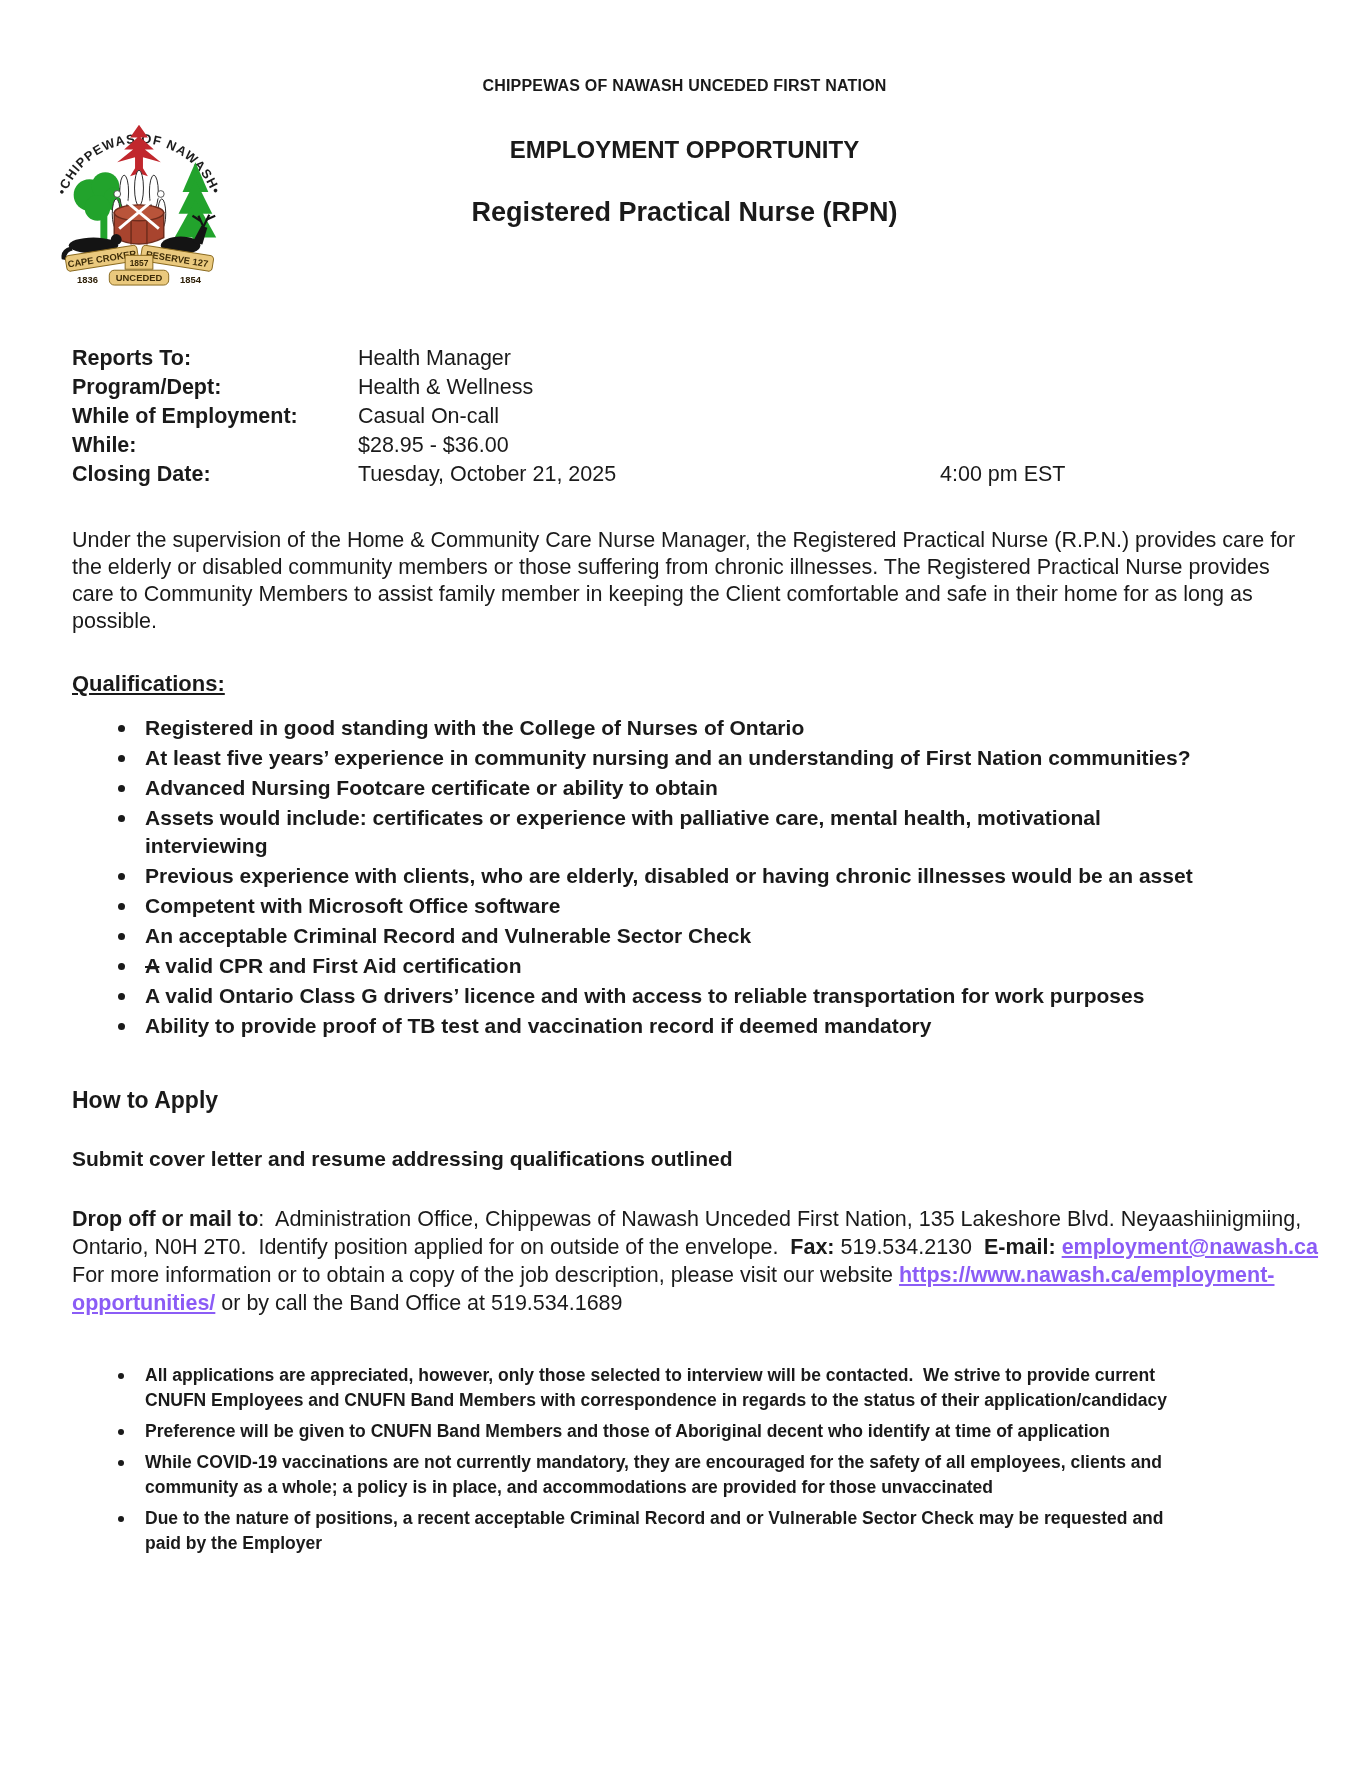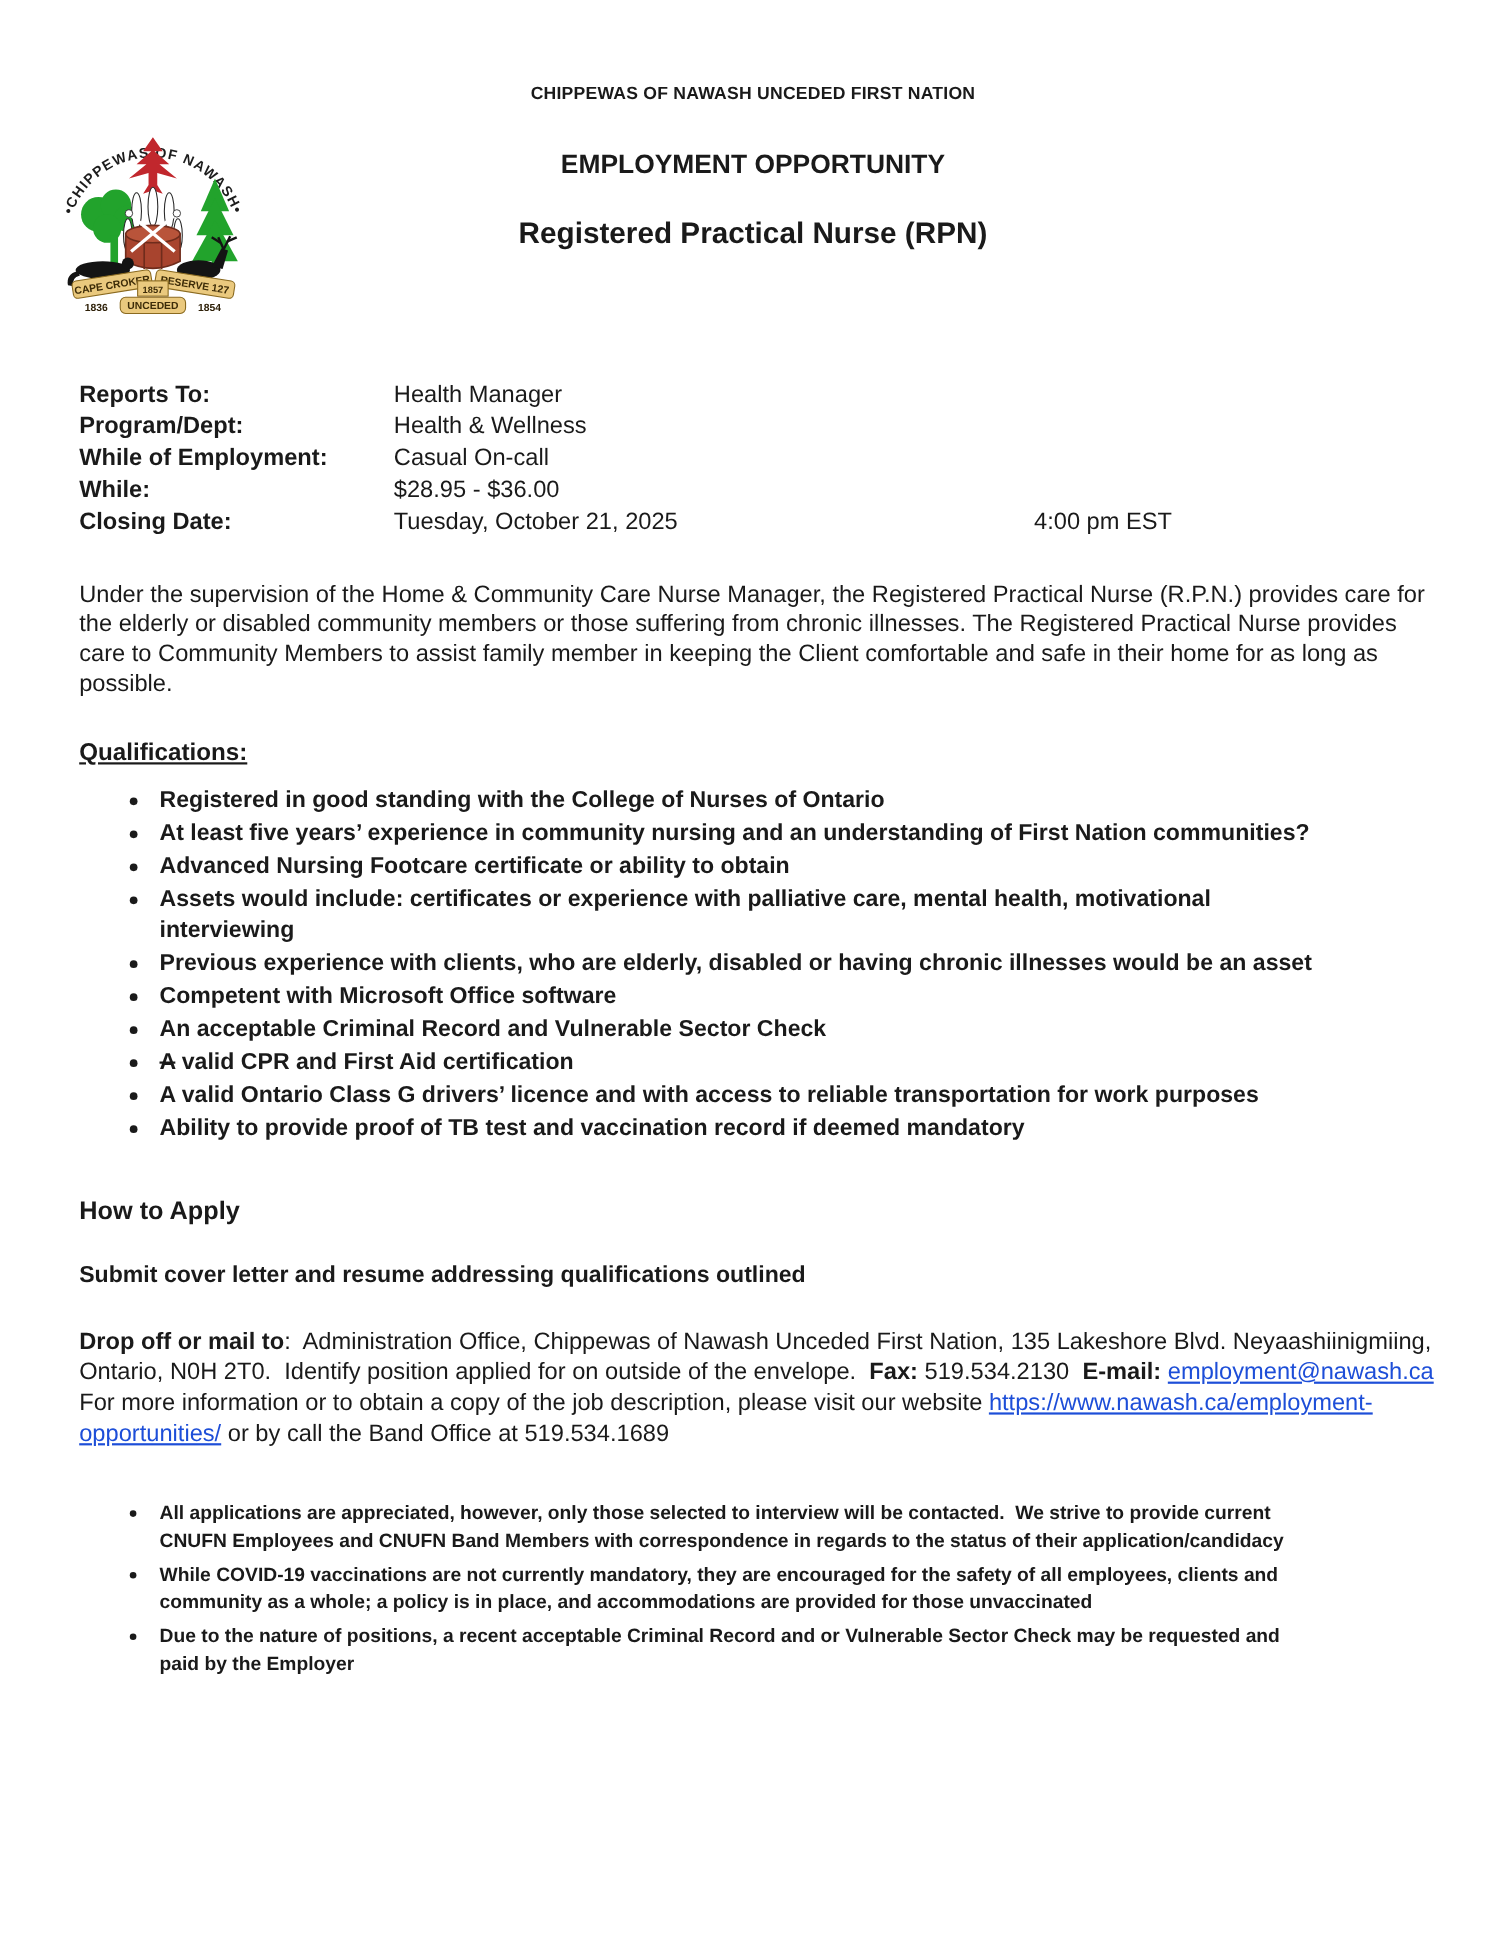--- a/index.html
+++ b/index.html
@@ -32,21 +32,21 @@
   ul.quals{list-style:none;margin:17px 0 0 0;padding:0 0 0 72px;width:1130px;}
   ul.quals li{position:relative;padding-left:73px;font-size:21px;line-height:28px;margin:0 0 2px 0;font-weight:bold;}
   ul.quals li::before{content:"";position:absolute;left:46px;top:11px;width:7px;height:7px;border-radius:50%;background:#1a1a1a;}
   .strike{text-decoration:line-through;}
 
   .apply-heading{margin:46px 0 0 72px;font-size:23px;font-weight:bold;line-height:28px;}
   .apply-sub{margin:31px 0 0 72px;font-size:21px;font-weight:bold;line-height:27px;}
 
   .contact{margin:33px 55px 0 72px;width:1248px;font-size:21.5px;line-height:28px;white-space:pre-wrap;}
   .contact .b{font-weight:bold;}
-  .contact a{color:#1d4ed8;font-weight:normal;text-decoration:underline;cursor:pointer;}
+  .contact a{color:#8b5cf6;font-weight:bold;text-decoration:underline;cursor:pointer;}
 
   ul.notes{list-style:none;margin:46px 0 0 0;padding:0 0 0 72px;width:1115px;}
   ul.notes li{position:relative;padding-left:73px;font-size:17.5px;font-weight:bold;line-height:25px;margin:0 0 6px 0;white-space:pre-wrap;}
   ul.notes li::before{content:"";position:absolute;left:46px;top:10px;width:6px;height:6px;border-radius:50%;background:#1a1a1a;}
 </style>
 </head>
 <body>
 
 <div class="page">
 
@@ -179,17 +179,18 @@
       <li>A valid Ontario Class G drivers’ licence and with access to reliable transportation for work purposes</li>
       <li>Ability to provide proof of TB test and vaccination record if deemed mandatory</li>
     </ul>
 
   <div class="apply-heading">How to Apply</div>
   <div class="apply-sub">Submit cover letter and resume addressing qualifications outlined</div>
   <p class="contact" id="contact"><span class="b">Drop off or mail to</span><span>:  Administration Office, Chippewas of Nawash Unceded First Nation, 135 Lakeshore Blvd. Neyaashiinigmiing, Ontario, N0H 2T0.  Identify position applied for on outside of the envelope.  </span><span class="b">Fax:</span><span> 519.534.2130  </span><span class="b">E-mail:</span><span> </span><a>employment@nawash.ca</a><span>  For more information or to obtain a copy of the job description, please visit our website </span><a>https://www.nawash.ca/employment-opportunities/</a><span> or by call the Band Office at 519.534.1689</span></p>
 
   <ul class="notes" id="notes">
       <li>All applications are appreciated, however, only those selected to interview will be contacted.  We strive to provide current CNUFN Employees and CNUFN Band Members with correspondence in regards to the status of their application/candidacy</li>
+      <li>Preference will be given to CNUFN Band Members and those of Aboriginal decent who identify at time of application</li>
       <li>While COVID-19 vaccinations are not currently mandatory, they are encouraged for the safety of all employees, clients and community as a whole; a policy is in place, and accommodations are provided for those unvaccinated</li>
       <li>Due to the nature of positions, a recent acceptable Criminal Record and or Vulnerable Sector Check may be requested and paid by the Employer</li>
     </ul>
 
 </div>
 
 </body></html>

